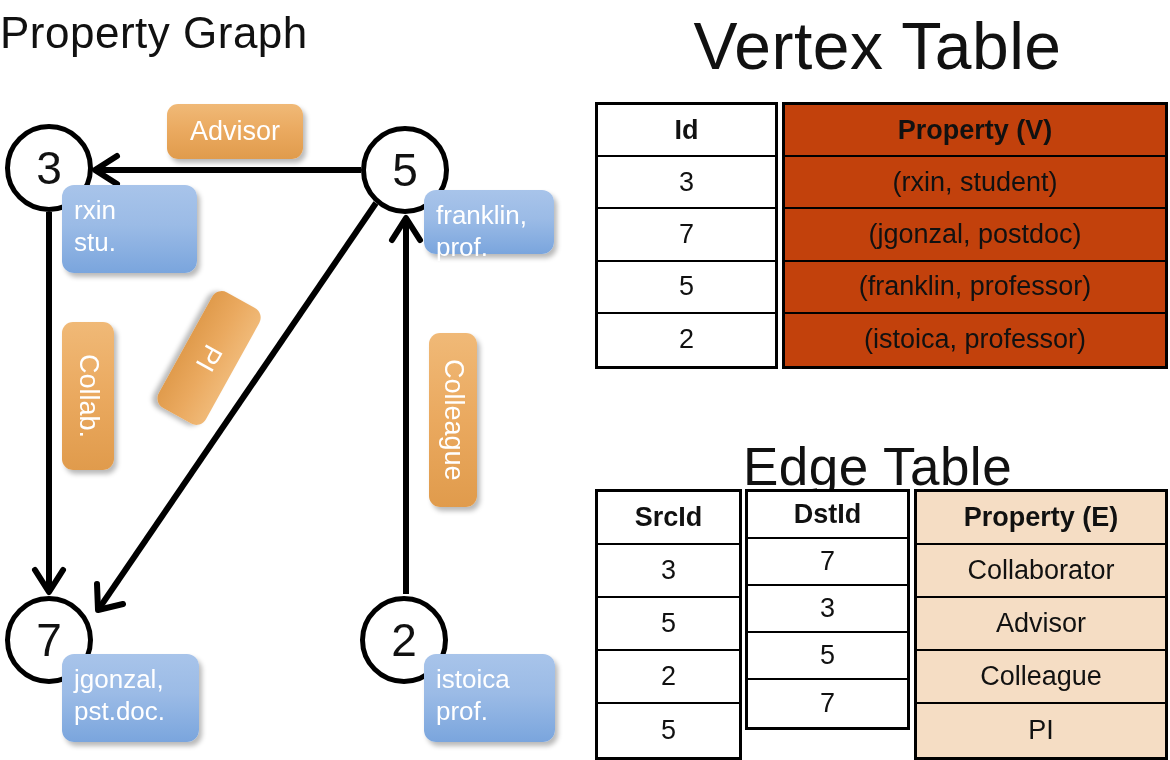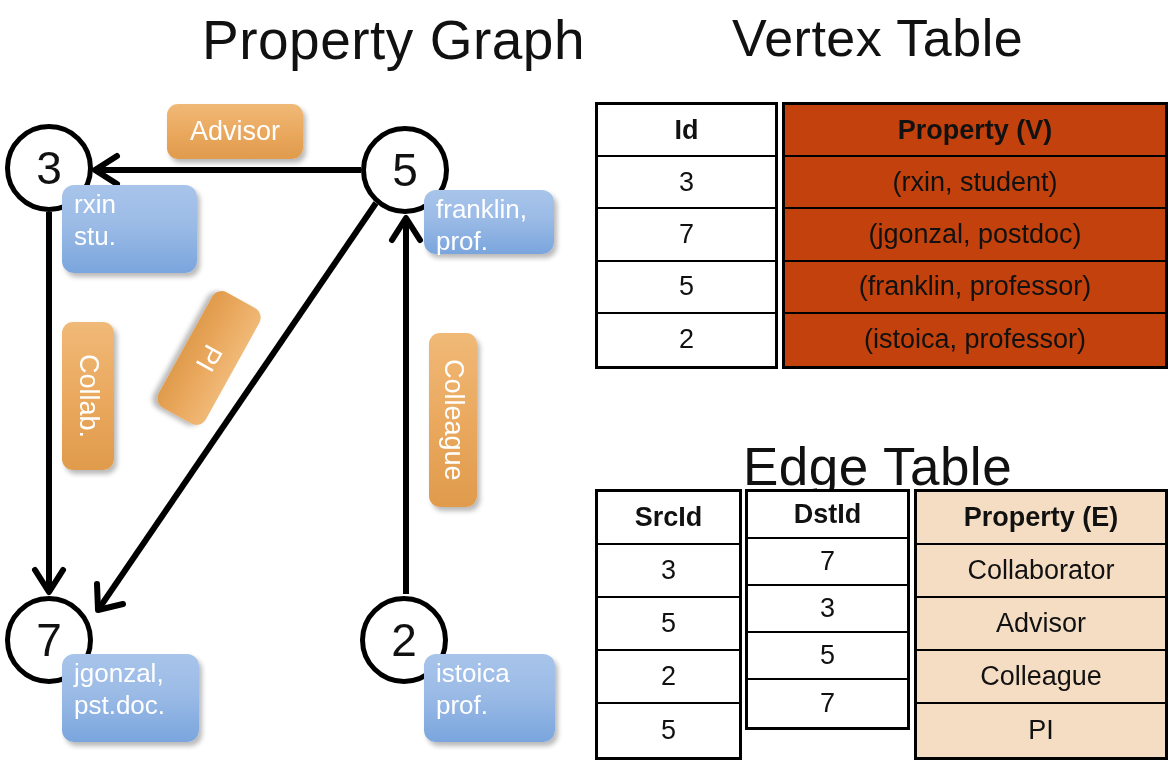--- a/index.html
+++ b/index.html
@@ -21,28 +21,28 @@
     position: absolute;
     font-weight: 300;
     color: #111111;
     letter-spacing: 0.5px;
     white-space: nowrap;
     font-family: "Liberation Sans", sans-serif;
   }
   #title-property-graph {
     left: 0; top: 8px;
     width: 585px;
-    text-align: right;
-    font-size: 55px;
+    text-align: left;
+    font-size: 44px;
   }
   #title-vertex-table {
     left: 585px; top: 8px;
     width: 585px;
     text-align: center;
-    font-size: 52px;
+    font-size: 66px;
   }
   #title-edge-table {
     left: 585px; top: 398px;
     width: 585px;
     text-align: center;
     font-size: 53px;
     margin-top: 38px;
   }
 
   
@@ -76,21 +76,21 @@
 
   .vbox {
     position: absolute;
     border-radius: 12px;
     background: linear-gradient(to bottom, #a8c4ea 0%, #9bbbe6 45%, #7aa5dd 100%);
     box-shadow: 3px 4px 5px rgba(0,0,0,0.28);
     color: #ffffff;
     font-size: 26px;
     font-weight: 300;
     line-height: 1.22;
-    padding: 4px 12px;
+    padding: 10px 12px;
     box-sizing: border-box;
     z-index: 7;
     font-family: "Liberation Sans", sans-serif;
   }
 
   .ebox {
     position: absolute;
     border-radius: 11px;
     background: linear-gradient(to bottom, #f0b977 0%, #eaa95f 50%, #e09b4c 100%);
     box-shadow: 3px 4px 5px rgba(0,0,0,0.28);

